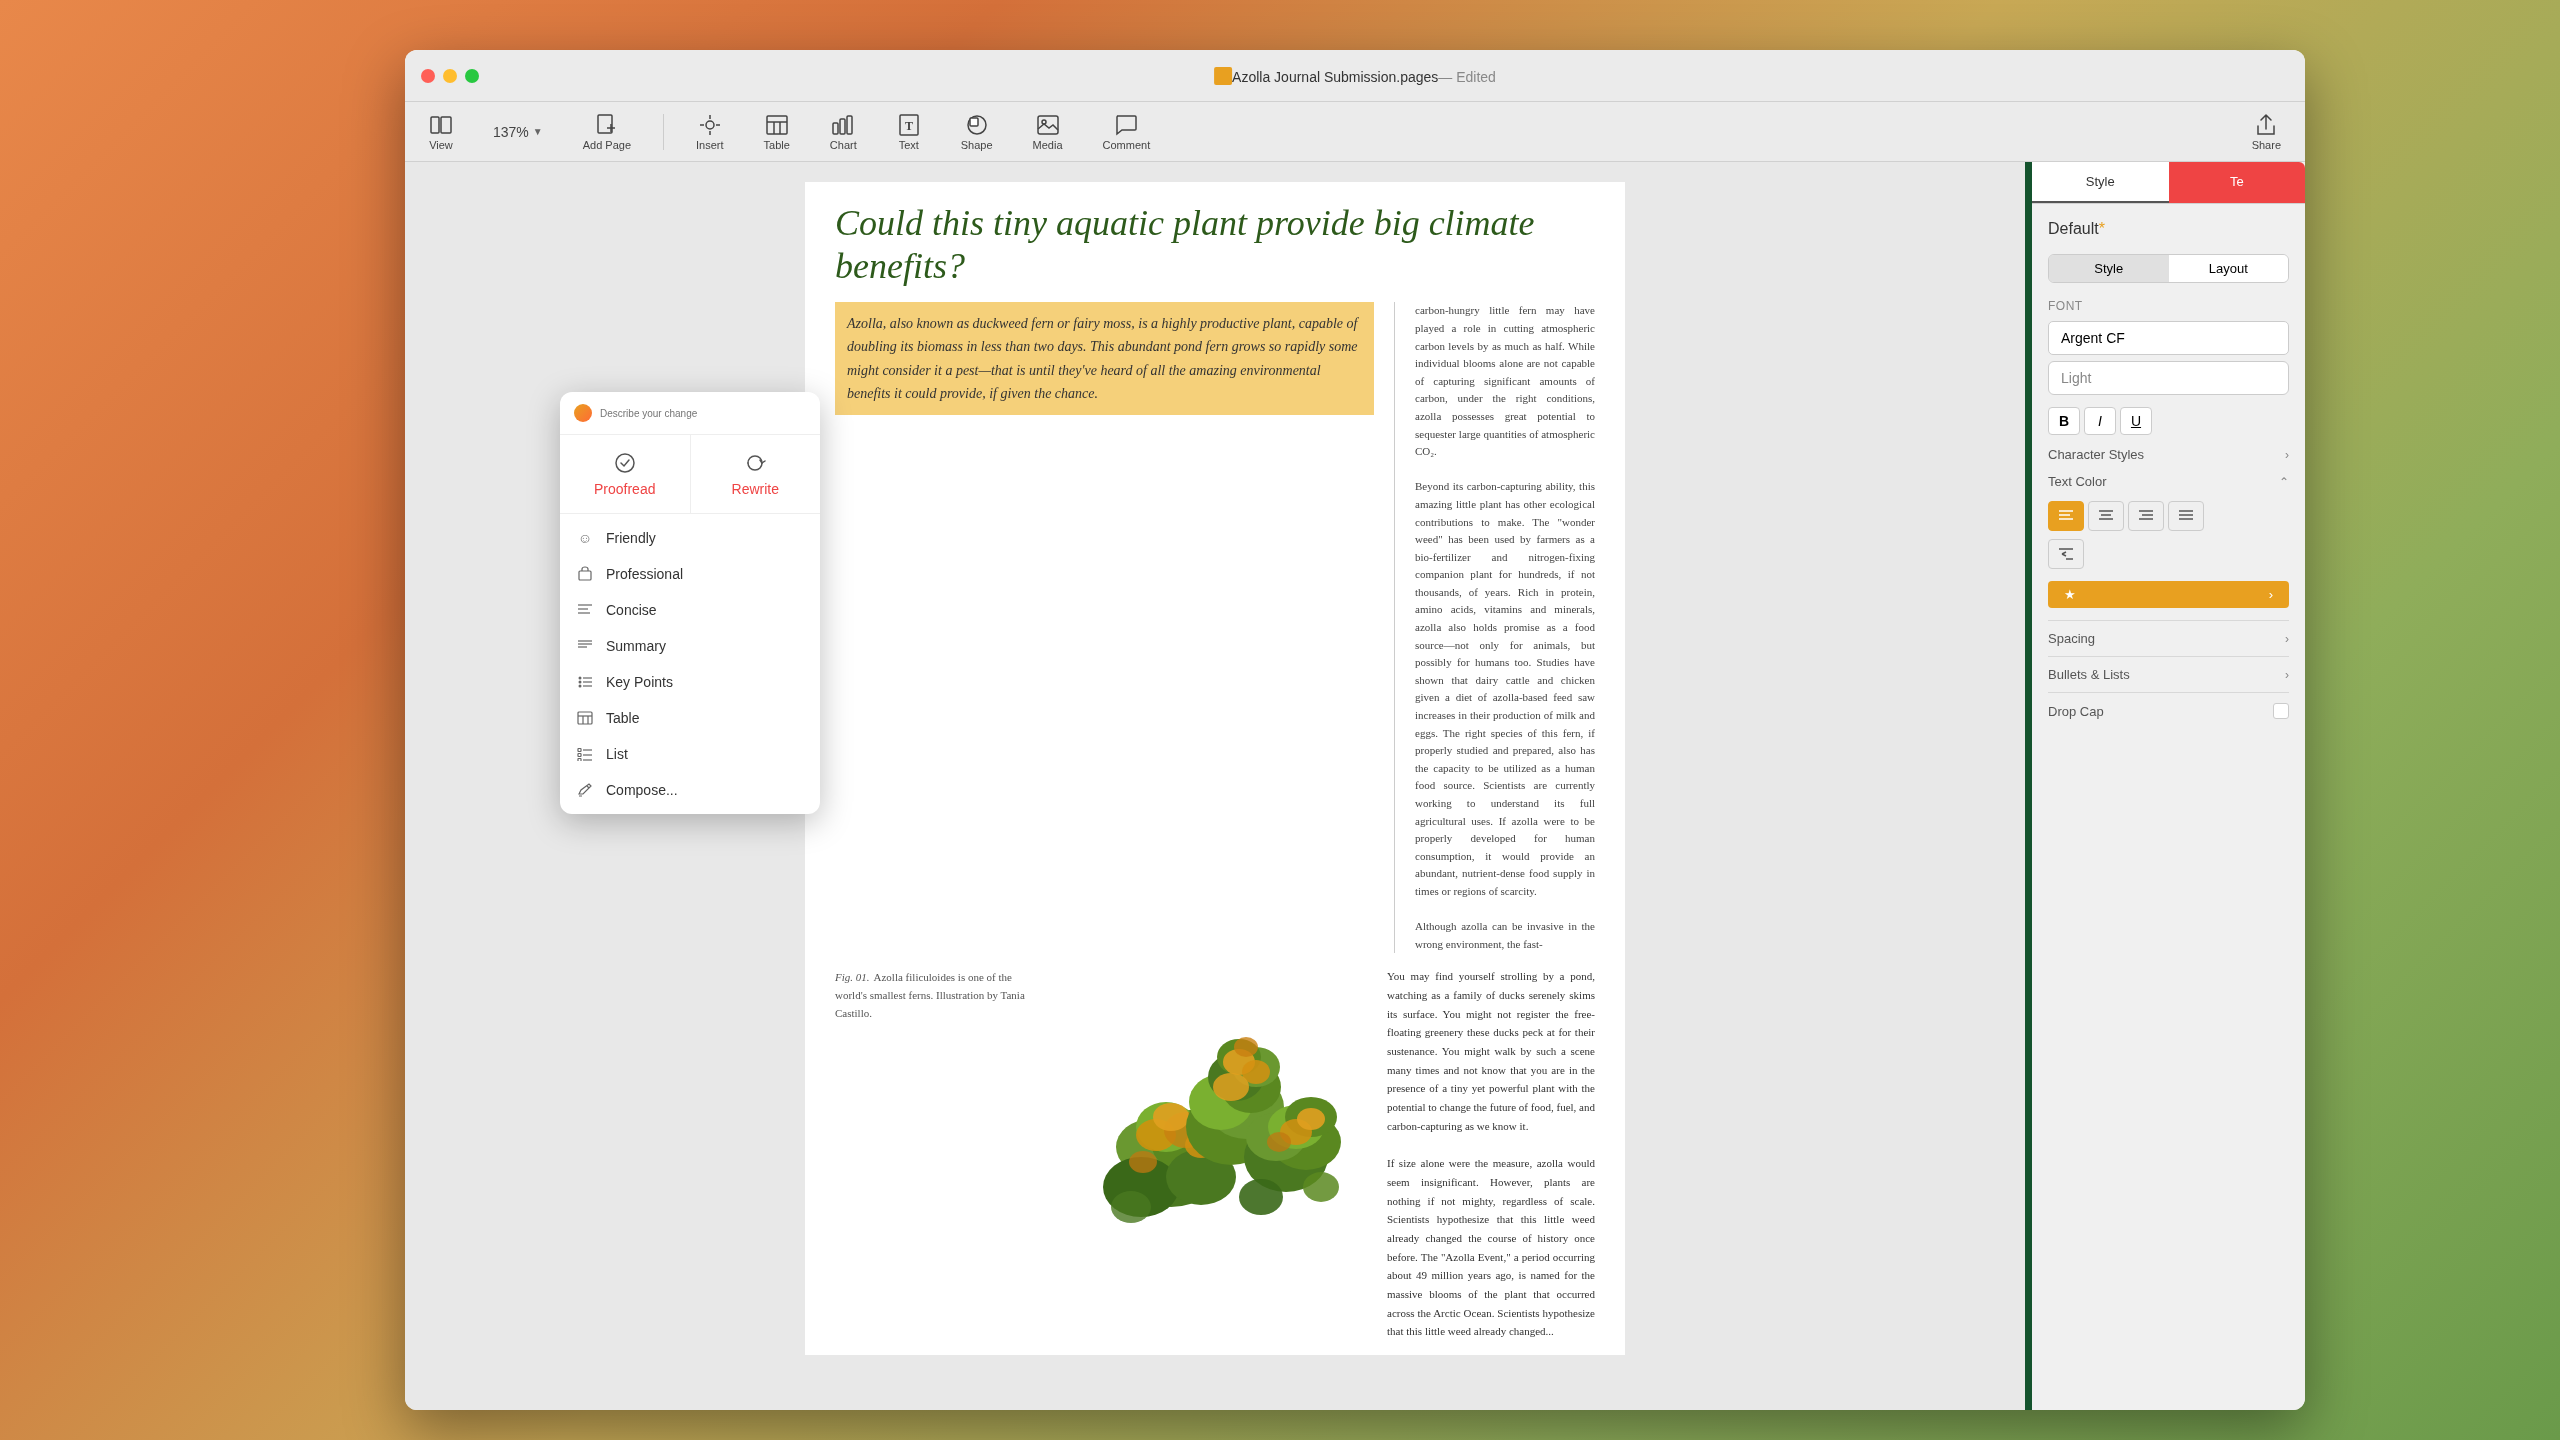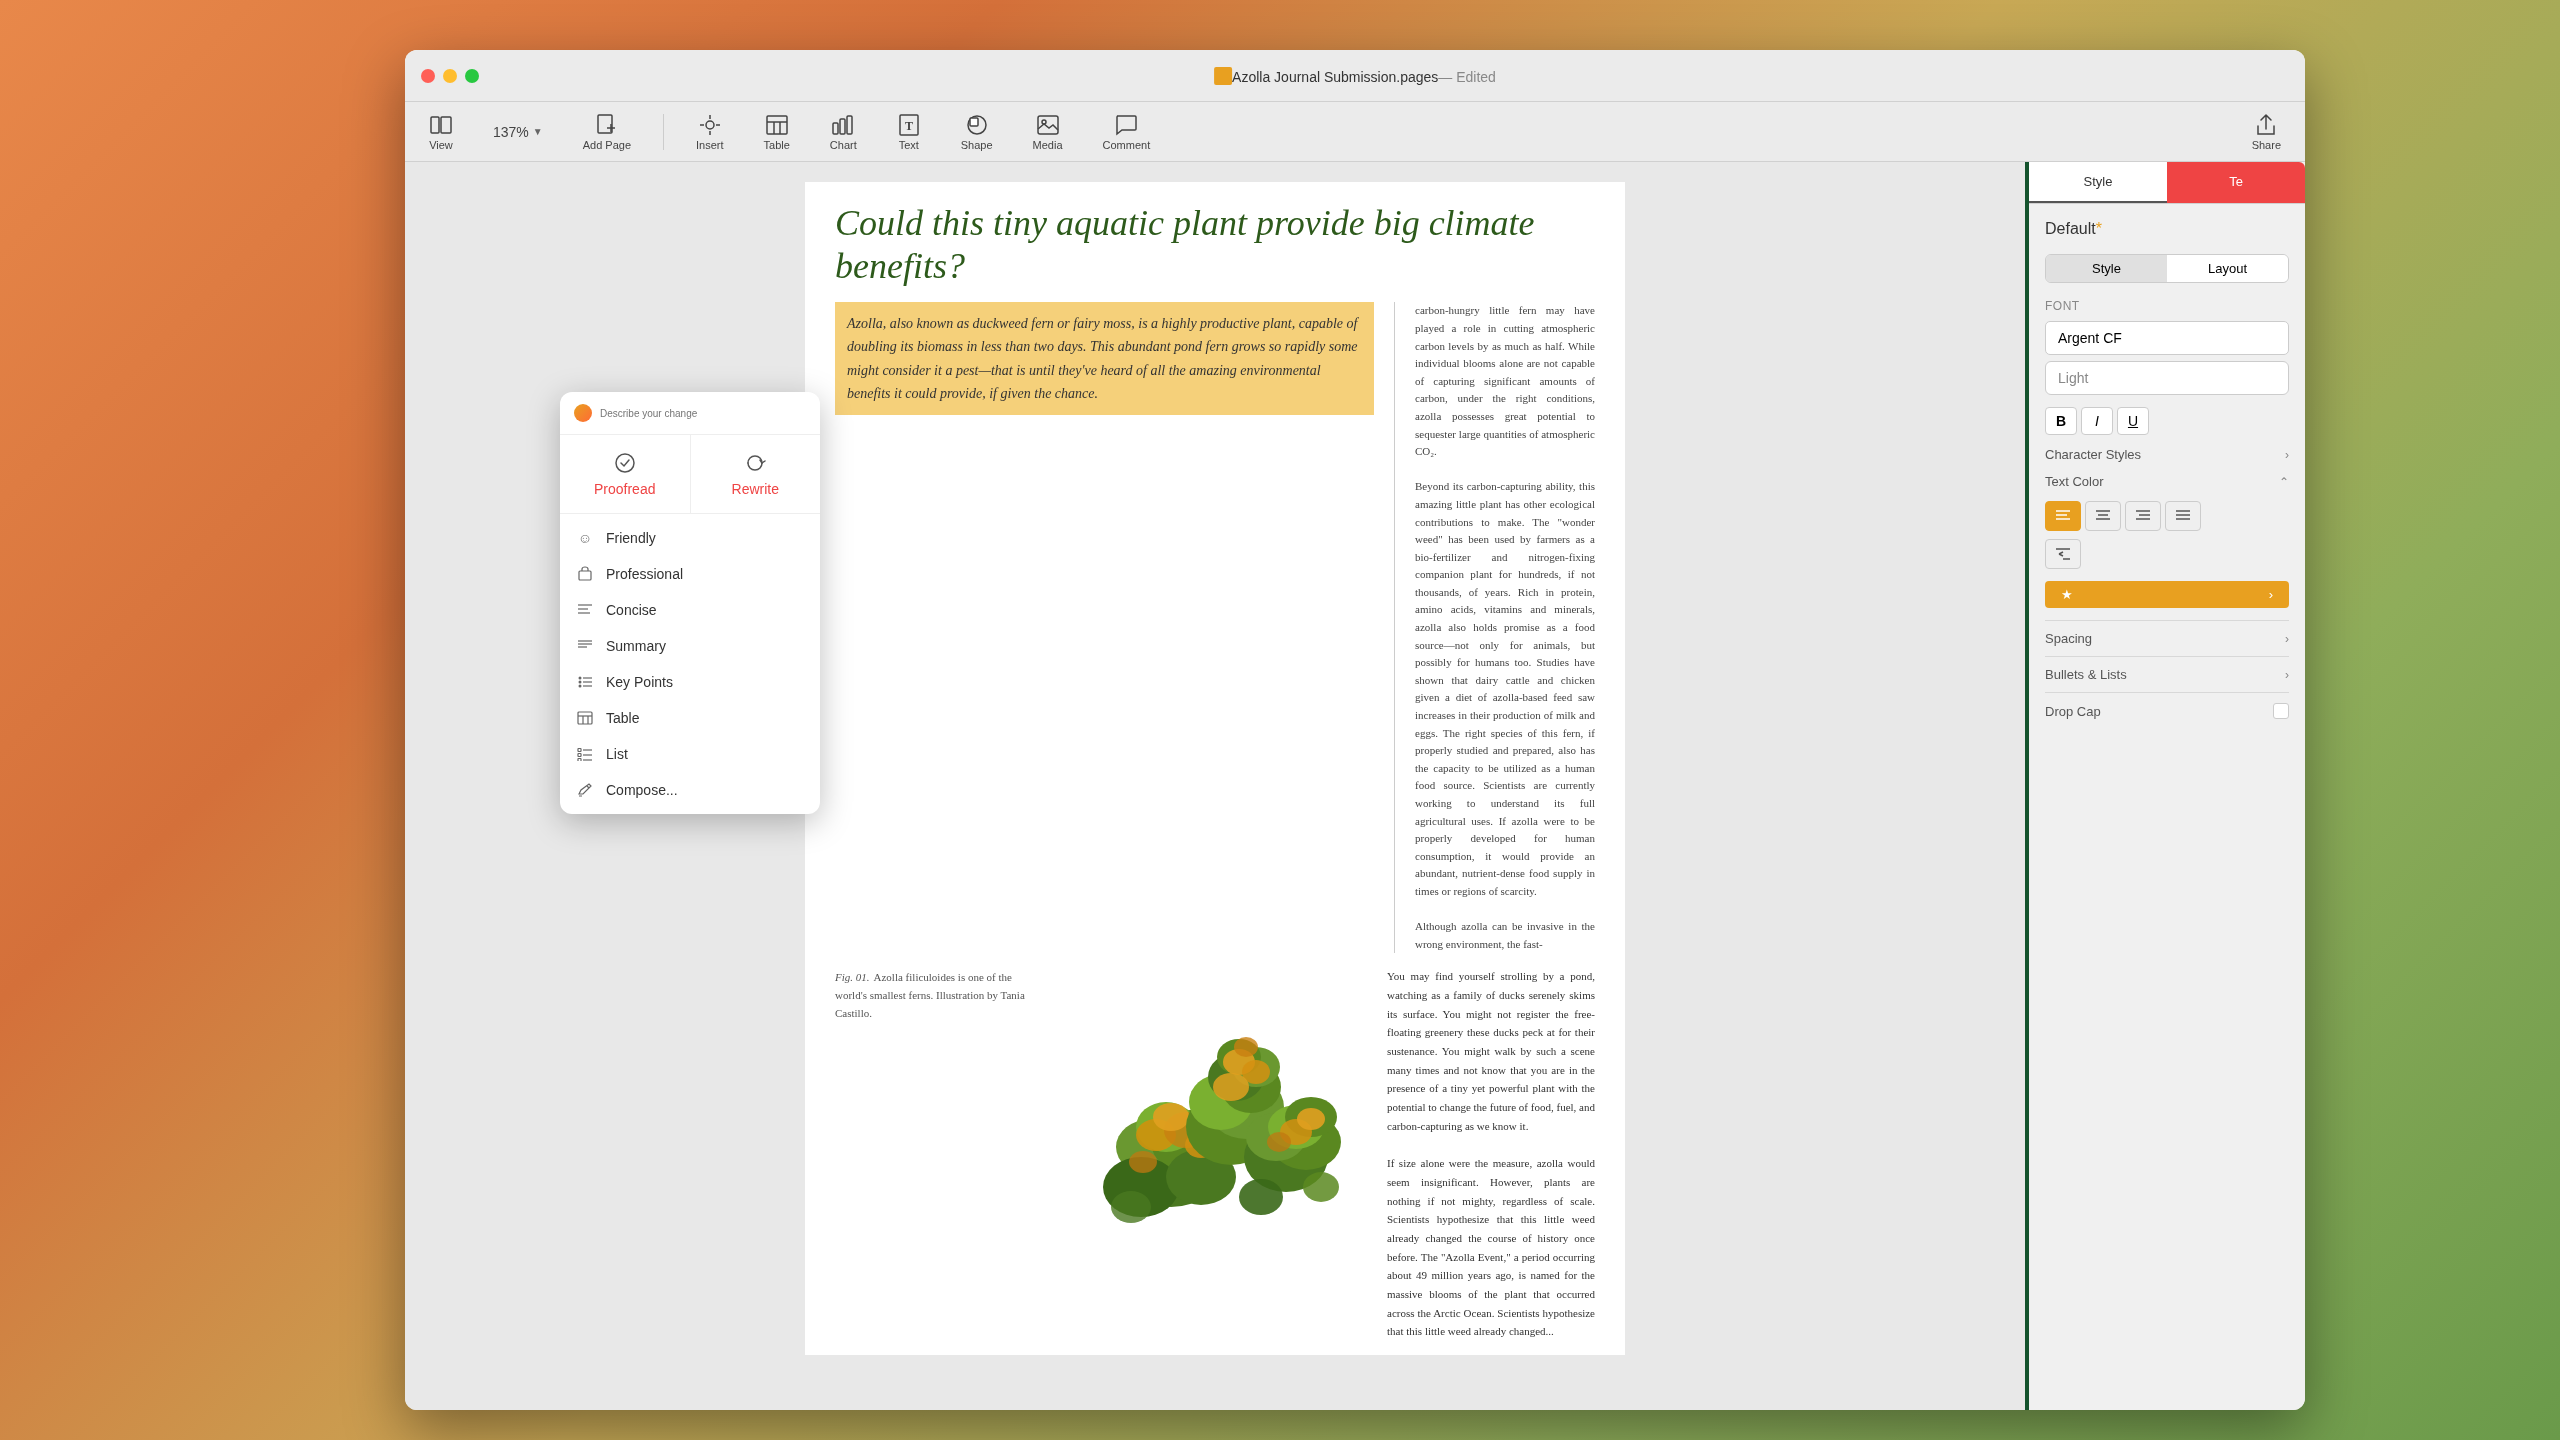--- a/index.html
+++ b/index.html
@@ -196,21 +196,21 @@
       font-size: 15px;
       color: #333;
       line-height: 1.6;
       font-style: italic;
     }
 
     
     .format-panel {
       width: 280px;
       background: #f0f0f0;
-      border-left: 4px solid #14532d;
+      border-left: 7px solid #14532d;
       display: flex;
       flex-direction: column;
       flex-shrink: 0;
     }
     .format-tabs {
       display: flex;
       border-bottom: 1px solid #d0d0d0;
     }
     .format-tab {
       flex: 1;

